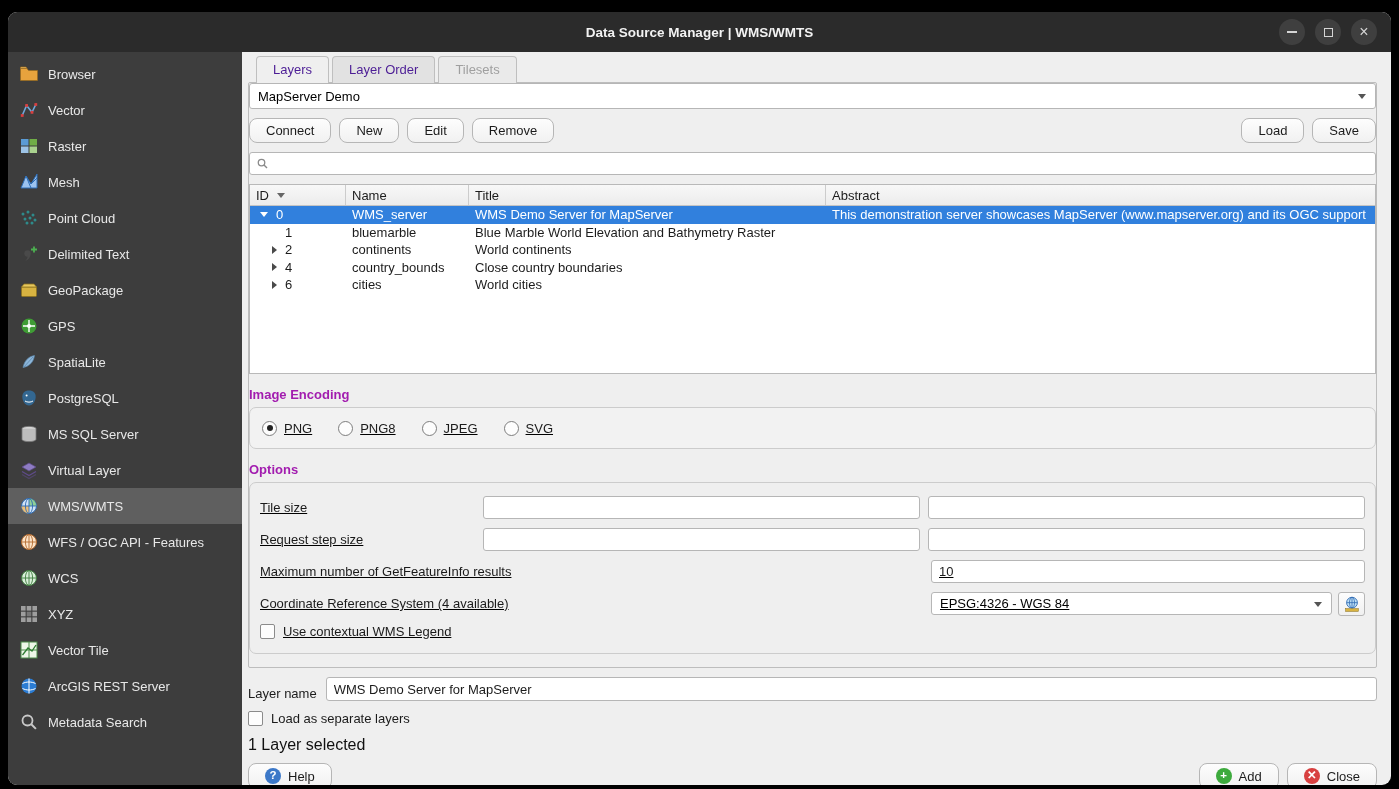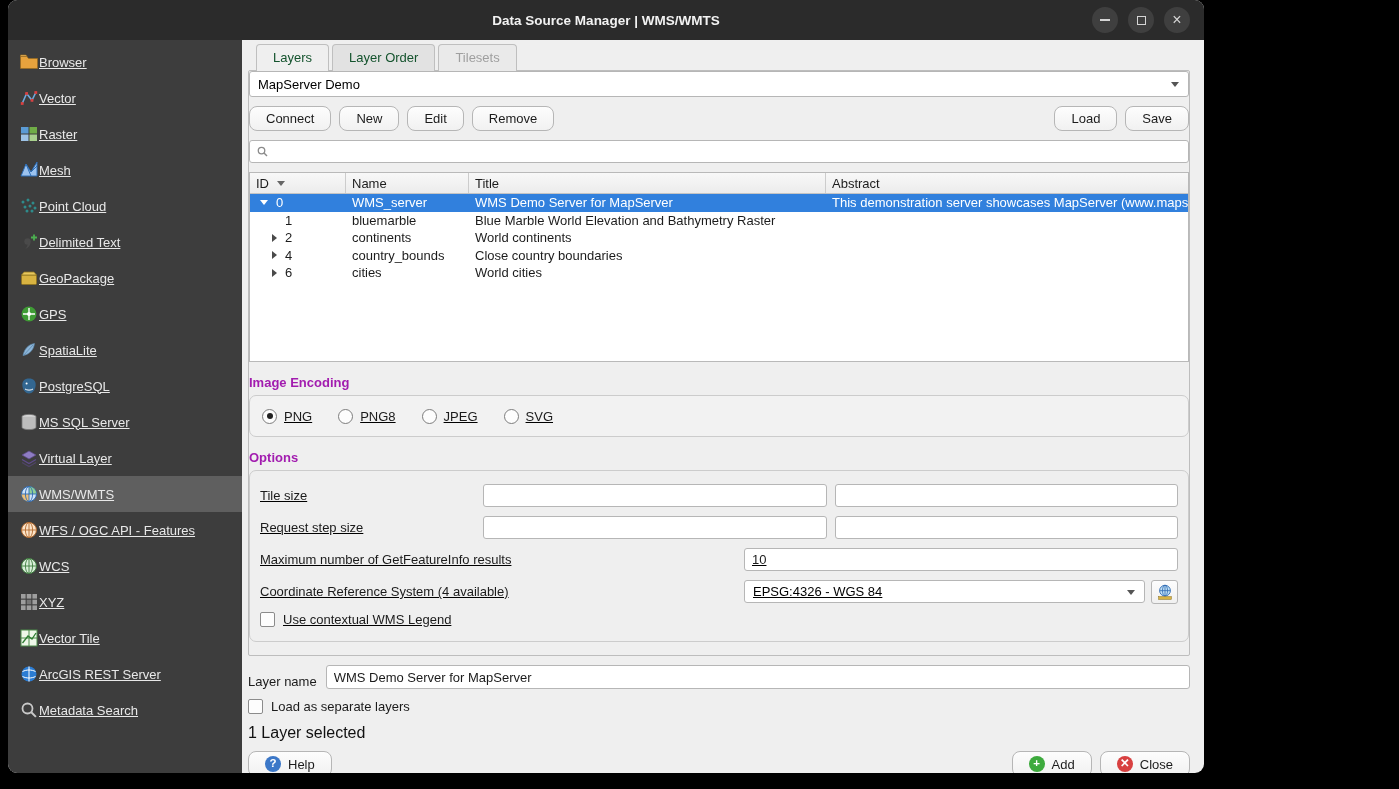--- a/index.html
+++ b/index.html
@@ -1,39 +1,39 @@
 <!DOCTYPE html>
 <html><head>
 <meta charset="utf-8">
 <style>
   * { margin:0; padding:0; box-sizing:border-box; }
   html,body { width:1399px; height:789px; background:#000; font-family:"Liberation Sans",sans-serif; }
-  .window { position:absolute; left:8px; top:0; width:1196px; height:773px; background:#efefef;
+  .window { position:absolute; left:8px; top:12px; width:1383px; height:773px; background:#efefef;
             border-radius:9px; overflow:hidden; display:flex; flex-direction:column; }
   
   .titlebar { flex:0 0 40px; background:#2b2b2b; display:flex; align-items:center; position:relative; }
   .title { flex:1; text-align:center; color:#f2f2f2; font-weight:bold; font-size:13.5px; }
   .win-controls { position:absolute; right:14px; top:7px; display:flex; gap:10px; }
   .win-btn { width:26px; height:26px; border-radius:50%; background:#3f3f3f; color:#d5d5d5;
              display:flex; align-items:center; justify-content:center; cursor:default; }
   .glyph-min { width:10px; height:2px; background:#d5d5d5; display:block; }
   .glyph-max { width:9px; height:9px; border:1.5px solid #d5d5d5; display:block; }
   .glyph-close::after { content:"×"; font-size:16px; line-height:1; }
   
   .content { flex:1; display:flex; min-height:0; }
   .sidebar { flex:0 0 234px; background:#3d3d3d; padding-top:4px; overflow:hidden; }
-  .side-item { height:36px; display:flex; align-items:center; padding:0 10px;
-               color:#e8e8e8; font-size:13px; cursor:default; white-space:nowrap;text-decoration:underline; }
+  .side-item { height:36px; display:flex; align-items:center; gap:9px; padding:0 10px;
+               color:#e8e8e8; font-size:13px; cursor:default; white-space:nowrap; }
   .side-item.selected { background:#5f5f5f; }
   .icon20 { width:21px; height:21px; flex:0 0 21px; display:flex; align-items:center; justify-content:center; }
   .icon20 svg { width:20px; height:20px; }
   
   .main { flex:1; display:flex; flex-direction:column; padding:3px 14px 0 6px; min-width:0; }
   .tabbar { display:flex; margin-left:8px; position:relative; z-index:2; }
-  .tab { padding:5px 16px 6px; font-size:13px; color:#14532d; background:#e2e2e2;
+  .tab { padding:5px 16px 6px; font-size:13px; color:#4c1d95; background:#e2e2e2;
          border:1px solid #bfbfbf; border-bottom:none; border-radius:4px 4px 0 0;
          margin-right:3px; position:relative; top:1px; }
   .tab.active { background:#efefef; }
   .tab.disabled { color:#9f9f9f; background:#eaeaea; }
   .tab-frame { border:1px solid #bdbdbd; border-radius:2px; padding:0; height:586px;
                display:flex; flex-direction:column; background:#efefef; z-index:1; }
   .combo { height:26px; background:#fff; border:1px solid #b6b6b6; border-radius:3px;
            display:flex; align-items:center; padding:0 26px 0 8px; font-size:13px; position:relative;
            white-space:nowrap; overflow:hidden; }
   .combo-arrow { position:absolute; right:9px; top:50%; margin-top:-2px; width:0; height:0;

